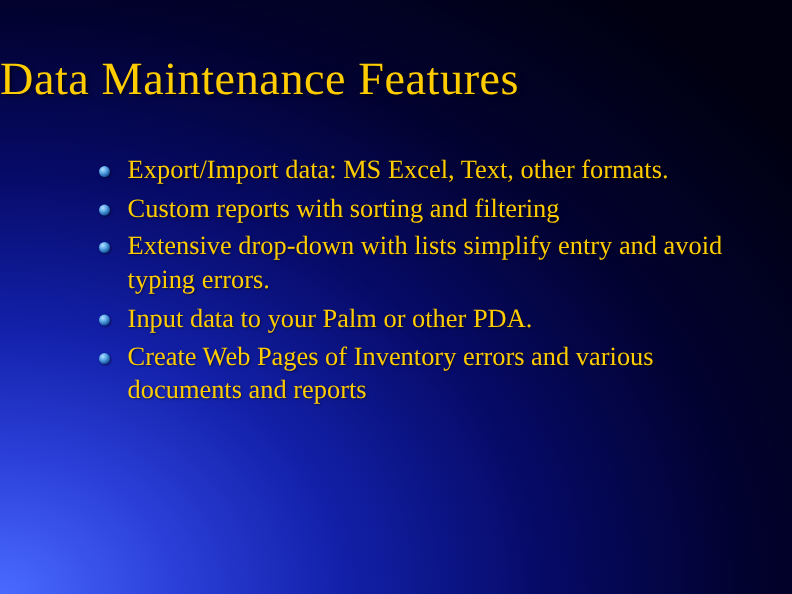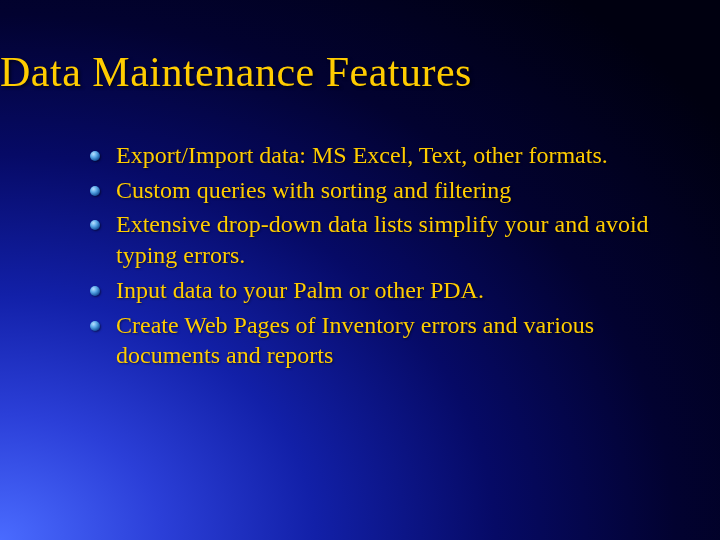--- a/index.html
+++ b/index.html
@@ -67,25 +67,25 @@
 
 <div class="slide">
   <div class="title">Data Maintenance Features</div>
   <div class="bullets">
     <div class="bullet-item">
       <div class="bullet-dot"></div>
       <div class="bullet-text">Export/Import data: MS Excel, Text, other formats.</div>
     </div>
     <div class="bullet-item">
       <div class="bullet-dot"></div>
-      <div class="bullet-text">Custom queries with sorting and filtering</div>
+      <div class="bullet-text">Custom reports with sorting and filtering</div>
     </div>
     <div class="bullet-item">
       <div class="bullet-dot"></div>
-      <div class="bullet-text">Extensive drop-down data lists simplify your and avoid typing errors.</div>
+      <div class="bullet-text">Extensive drop-down with lists simplify entry and avoid typing errors.</div>
     </div>
     <div class="bullet-item">
       <div class="bullet-dot"></div>
       <div class="bullet-text">Input data to your Palm or other PDA.</div>
     </div>
     <div class="bullet-item">
       <div class="bullet-dot"></div>
       <div class="bullet-text">Create Web Pages of Inventory errors and various documents and reports</div>
     </div>
   </div>

